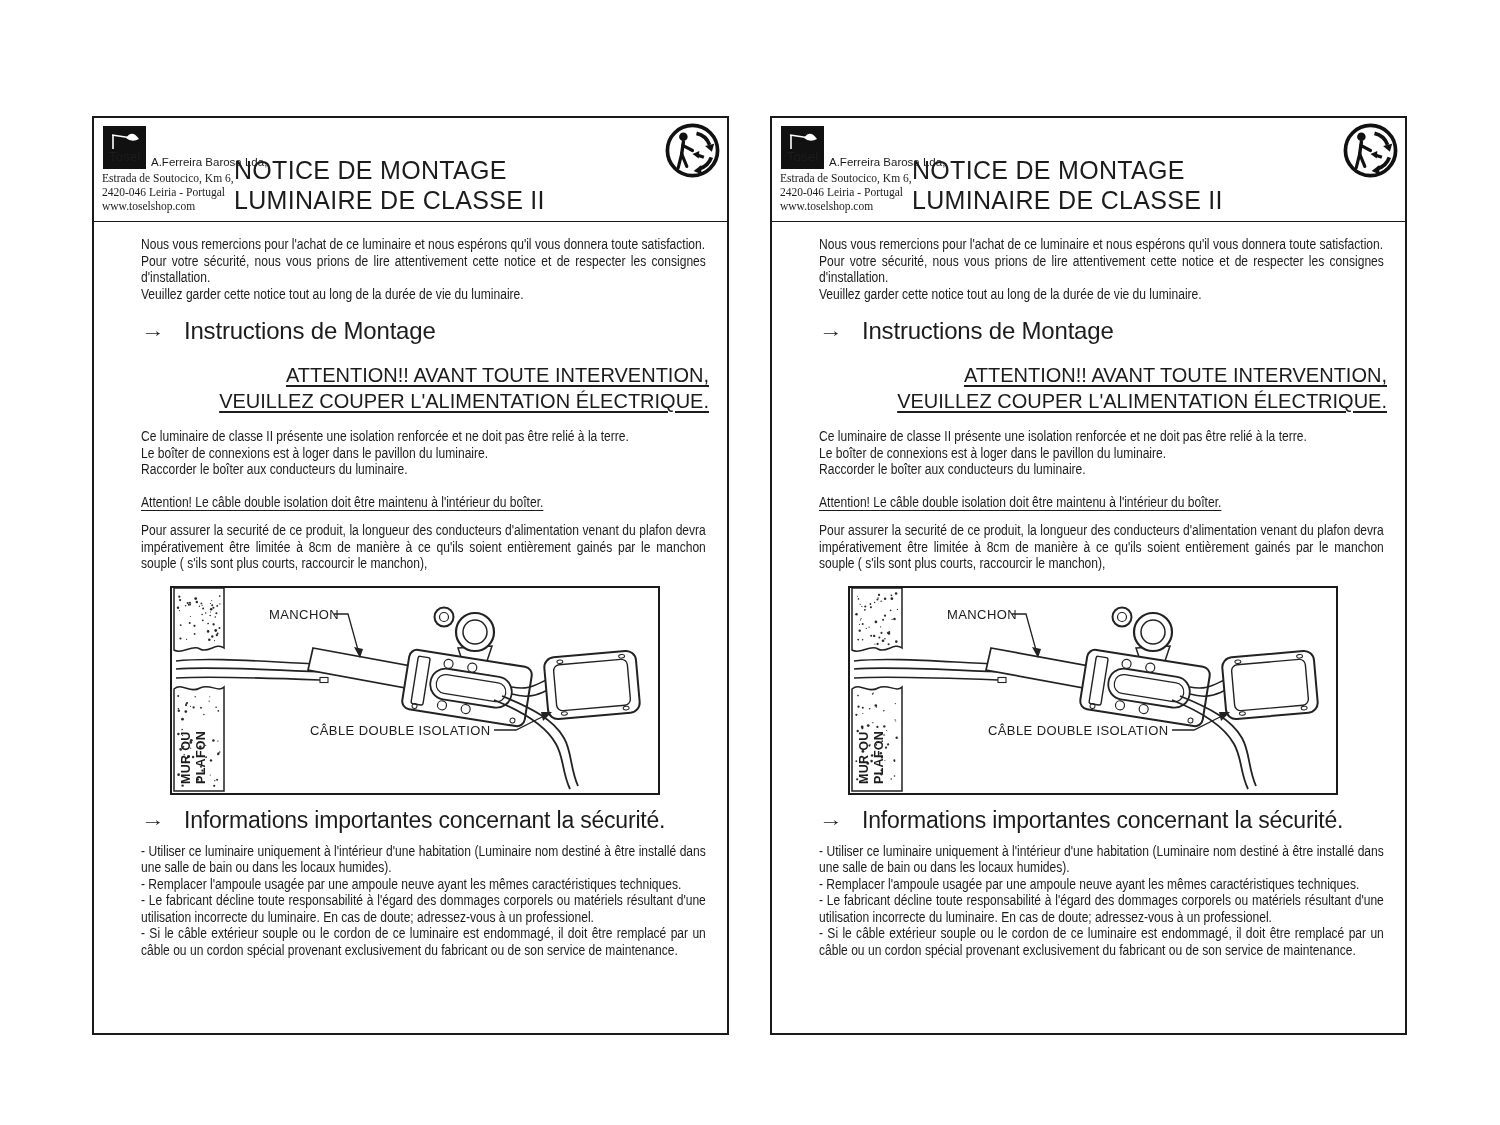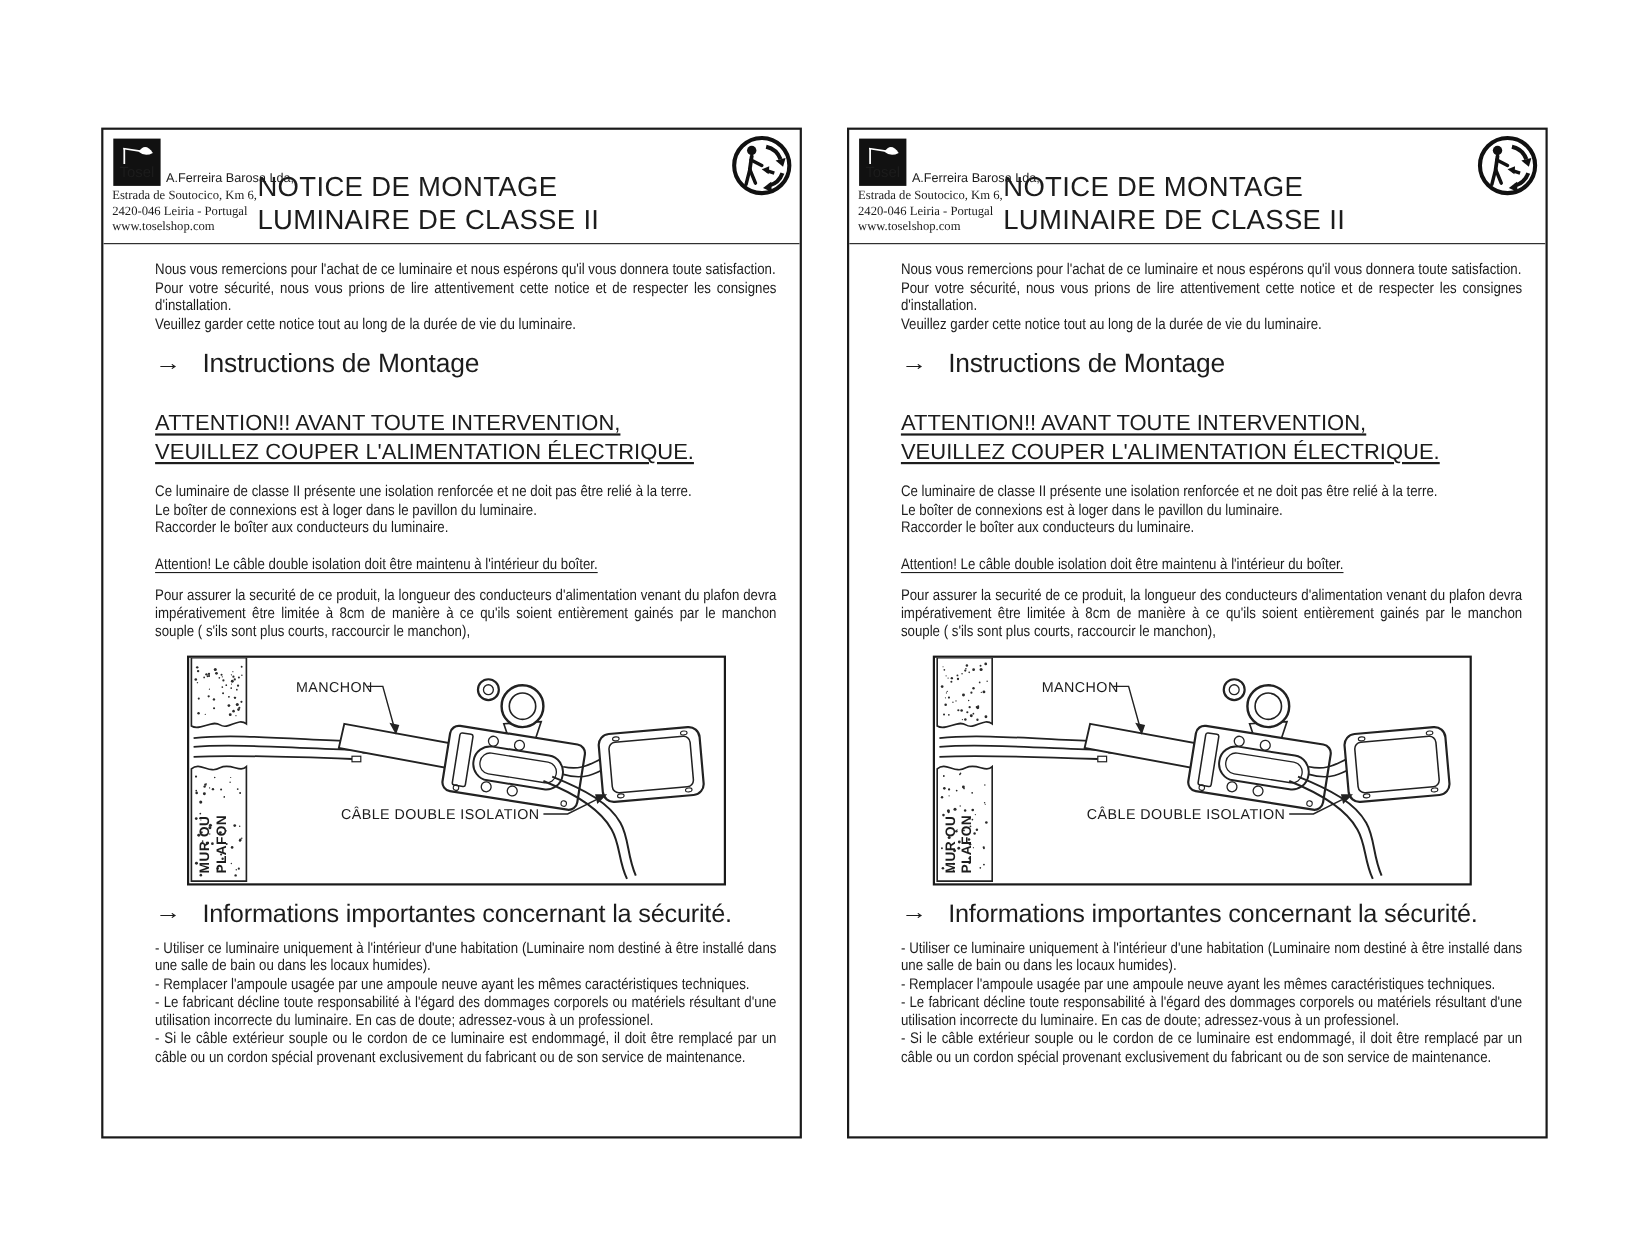--- a/index.html
+++ b/index.html
@@ -27,21 +27,21 @@
   
   .sheet-body{padding:0 18px 0 47px;}
   .cond{width:656px;transform:scaleX(0.861);transform-origin:0 0;}
   .para{margin:0;font-size:14px;line-height:16.5px;text-align:justify;}
   .para.last{text-align:left;}
   .intro-block{margin-top:14px;}
   .sec-head{margin-top:14px;display:flex;align-items:center;gap:15px;
     font-size:24px;line-height:30px;letter-spacing:-.2px;white-space:nowrap;}
   .sec-head.small{font-size:23px;}
   .arrow-glyph{font-size:19px;font-weight:bold;transform:scaleX(1.25);transform-origin:left center;width:28px;}
-  .warning-block{margin-top:26px;text-align:left;font-size:20px;line-height:26px;}
+  .warning-block{margin-top:16px;text-align:right;font-size:20px;line-height:26px;}
   .warning-block div{text-decoration:underline;text-underline-offset:3px;}
   .class2-block{margin-top:14px;}
   .uline{margin-top:16px;}
   .uline p{text-decoration:underline;text-underline-offset:3px;text-align:left;}
   .sleeve-block{margin-top:12px;}
   .diagram-frame{margin-top:14px;margin-left:29px;width:490px;height:209px;
     border:2px solid #1a1a1a;box-sizing:border-box;background:#fff;}
   .safety-list{margin-top:8px;}
   svg text{font-family:"Liberation Sans", sans-serif;fill:#1c1c1c;}
   .diag-label{font-size:13px;letter-spacing:.4px;}

